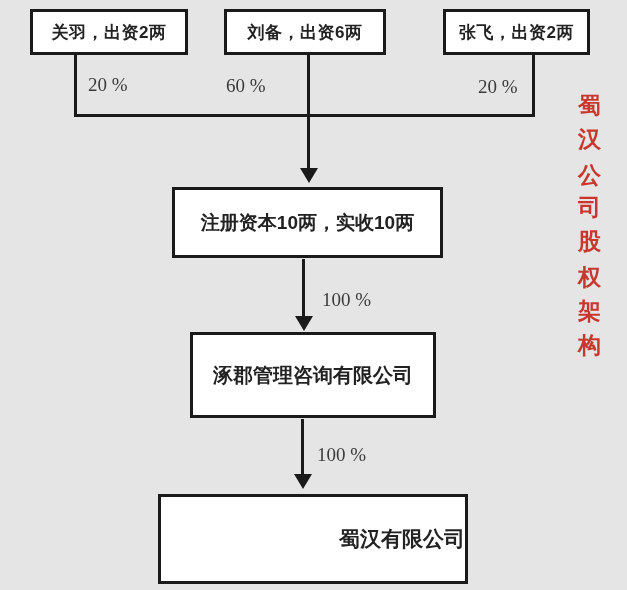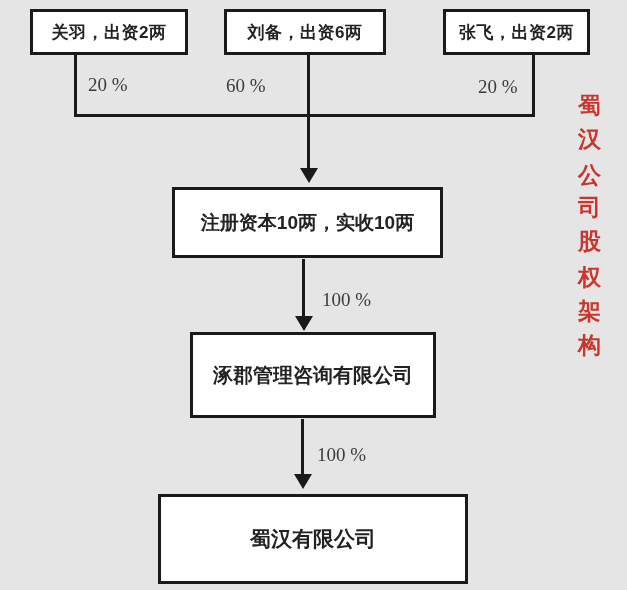--- a/index.html
+++ b/index.html
@@ -30,21 +30,21 @@
     font-weight: bold;
     white-space: nowrap;
   }
   .sh  { font-size: 17px; letter-spacing: 0.5px; }
   .sh0 { left: 30px;  top: 9px; width: 158px; height: 46px; }
   .sh1 { left: 224px; top: 9px; width: 162px; height: 46px; }
   .sh2 { left: 443px; top: 9px; width: 147px; height: 46px; }
 
   .co0 { left: 172px; top: 187px; width: 271px; height: 71px; font-size: 19px; line-height: 29px; }
   .co1 { left: 174px; top: 332px; width: 246px; height: 86px; font-size: 20px; line-height: 34px; margin-left: 16px; }
-  .co2 { left: 158px; top: 494px; width: 310px; height: 90px; font-size: 21px; line-height: 36px; }
+  .co2 { left: 158px; top: 494px; width: 310px; height: 90px; font-size: 21px; line-height: 36px; align-items: flex-end; }
 
   
   .line {
     position: absolute;
     background: #1a1a1a;
   }
   .stub-left   { left: 74px;  top: 55px;  width: 3px;   height: 62px; }
   .stub-right  { left: 532px; top: 55px;  width: 3px;   height: 62px; }
   .hline       { left: 74px;  top: 114px; width: 461px; height: 3px;  }
   .shaft1      { left: 307px; top: 55px;  width: 3px;   height: 115px; }

